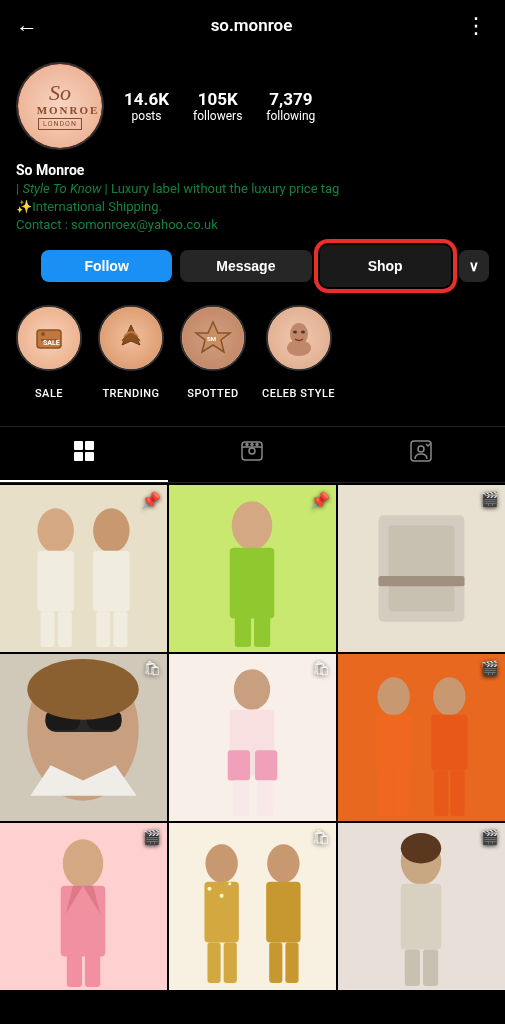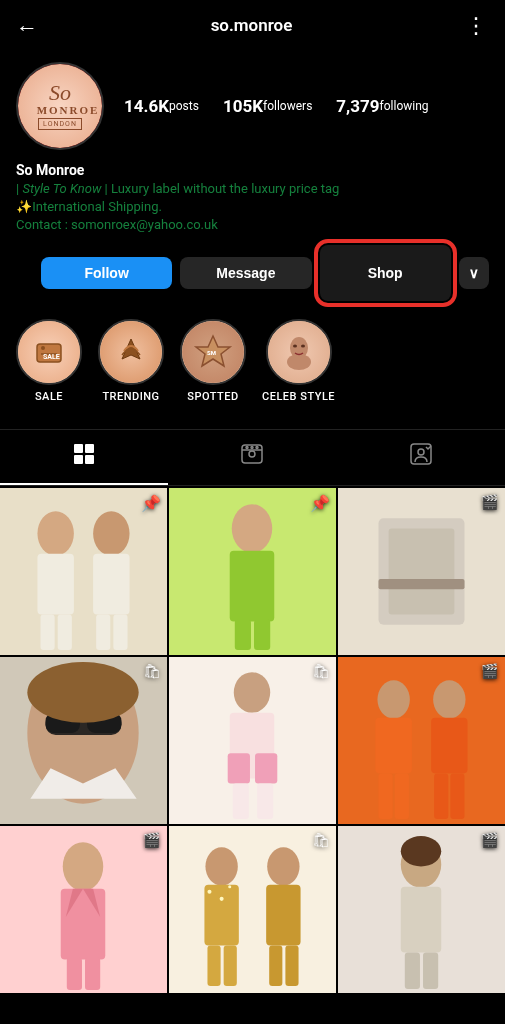--- a/index.html
+++ b/index.html
@@ -97,20 +97,21 @@
       text-transform: uppercase;
     }
 
     .stats-row {
       display: flex;
       gap: 24px;
       flex: 1;
     }
     .stat-item {
       display: flex;
+      flex-direction: column;
       align-items: center;
       text-align: center;
     }
     .stat-number {
       font-size: 17px;
       font-weight: 700;
       color: #fff;
     }
     .stat-label {
       font-size: 12px;
@@ -167,21 +168,21 @@
     }
     .btn-shop-wrapper {
       position: relative;
       flex: 1;
     }
     .btn-shop {
       background: #1a1a1a;
       color: #fff;
       border: none;
       border-radius: 8px;
-      padding: 20px 0;
+      padding: 13px 0;
       font-size: 14px;
       font-weight: 600;
       cursor: pointer;
       width: 100%;
       outline: 4px solid #e8302a;
       outline-offset: 2px;
     }
     .btn-chevron {
       background: #262626;
       color: #fff;
@@ -197,21 +198,21 @@
     .highlights-row {
       display: flex;
       gap: 16px;
       margin-bottom: 14px;
       padding: 4px 0;
     }
     .highlight-item {
       display: flex;
       flex-direction: column;
       align-items: center;
-      gap: 5px;
+      gap: 16px;
       cursor: pointer;
     }
     .highlight-circle {
       width: 66px;
       height: 66px;
       border-radius: 50%;
       border: 2px solid #333;
       background: #f8c8a8;
       display: flex;
       align-items: center;

